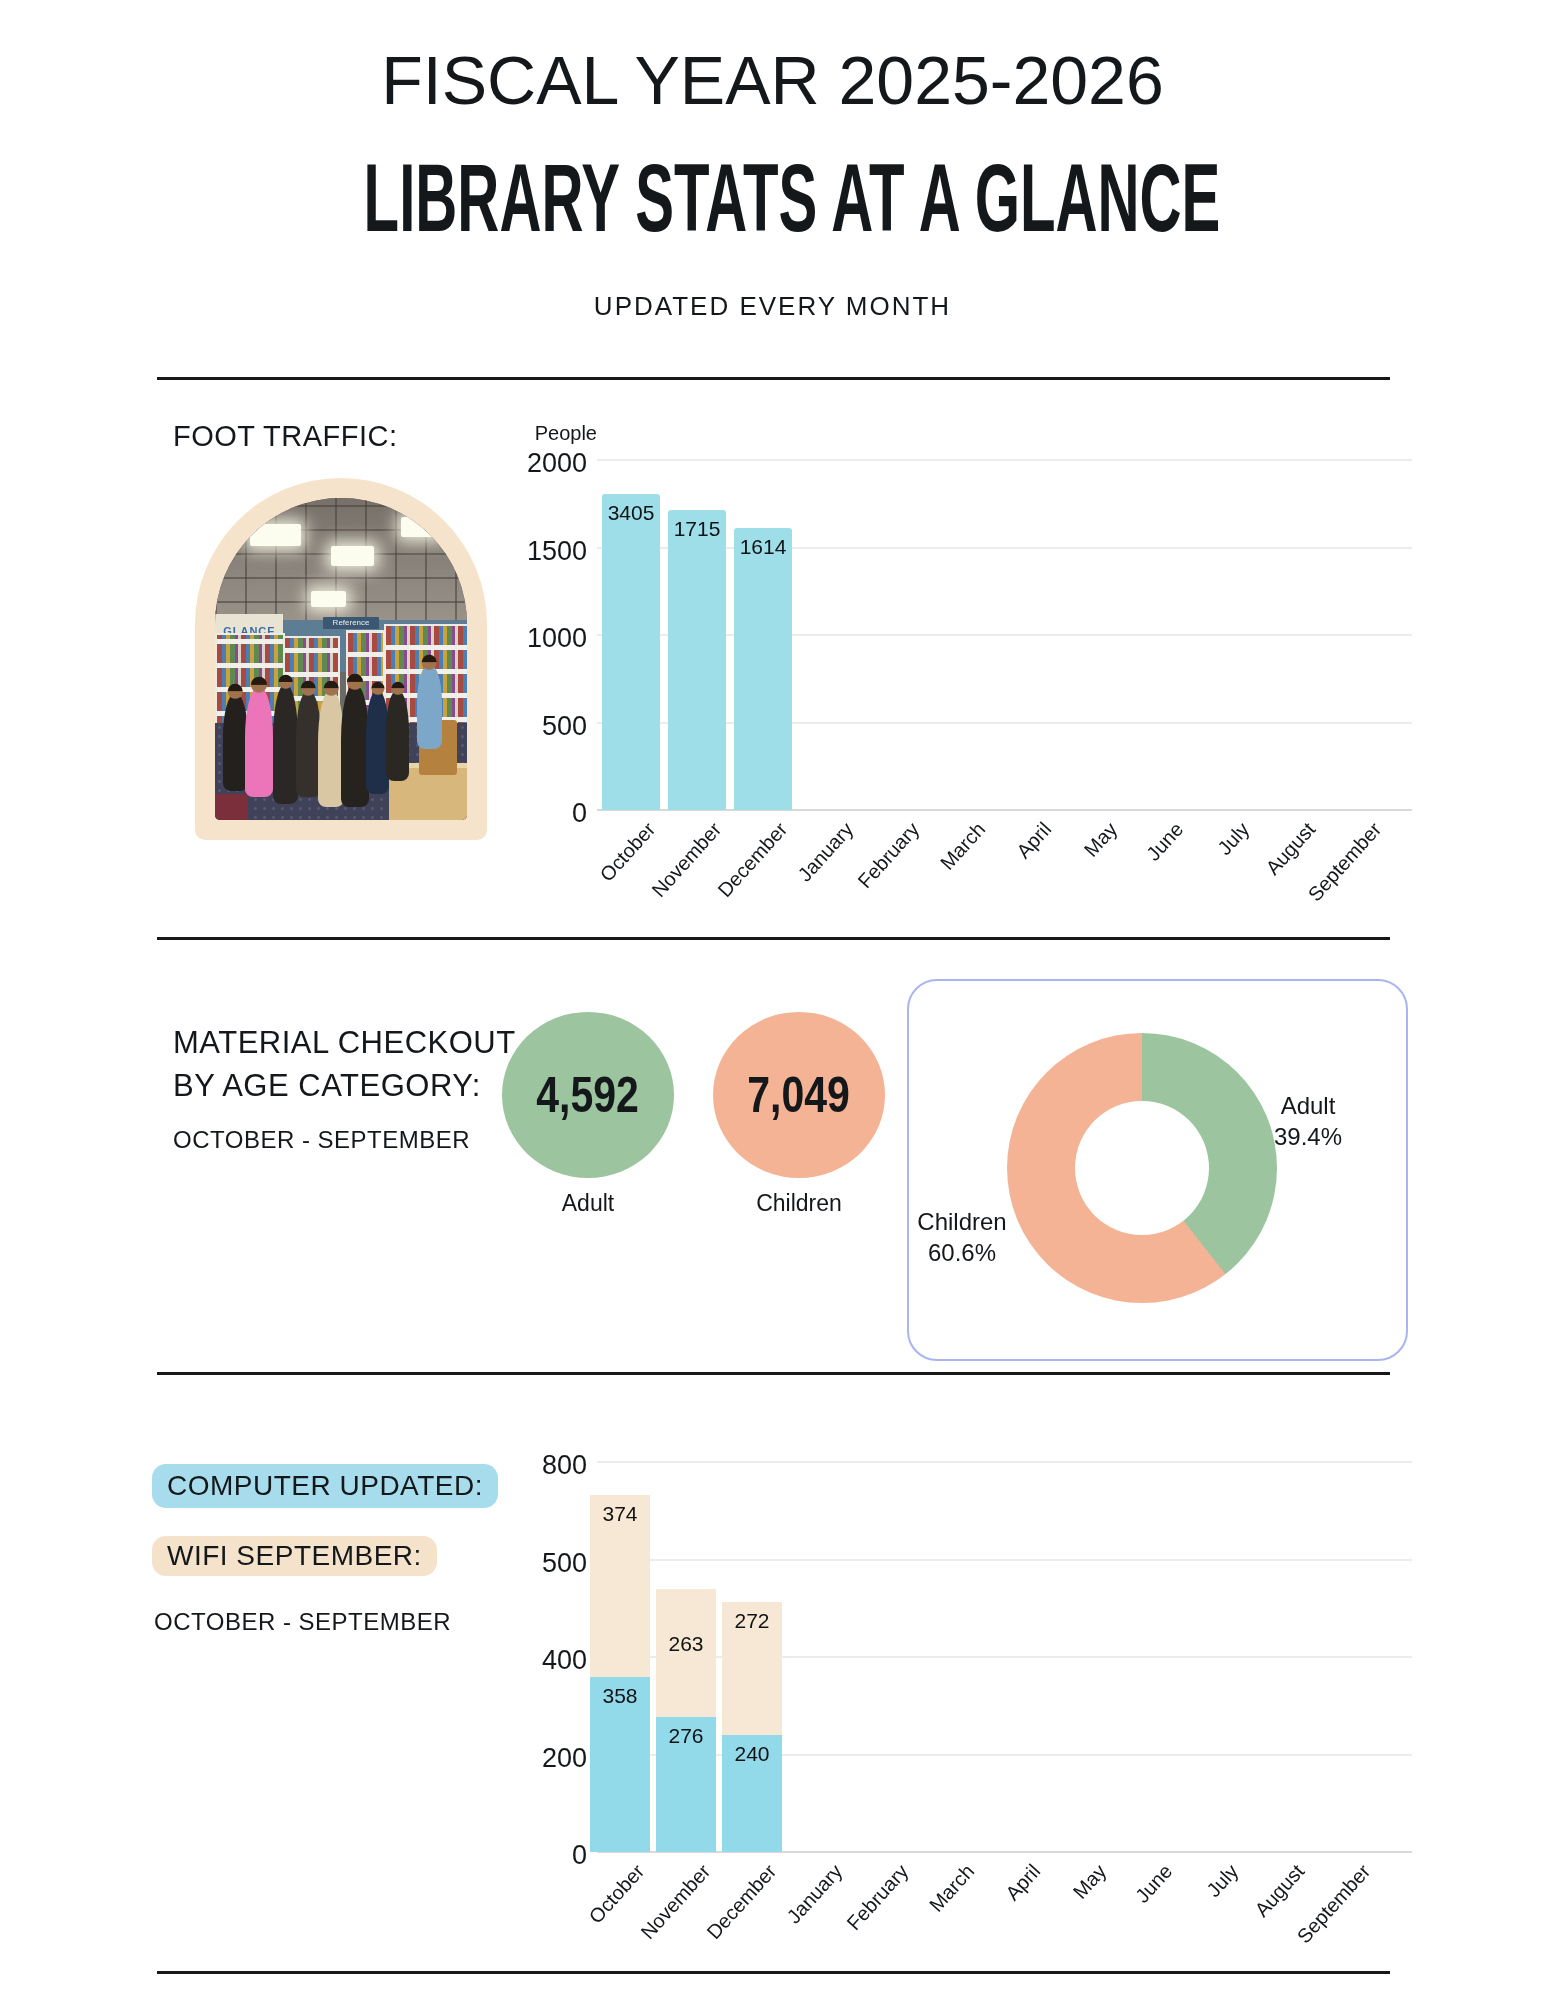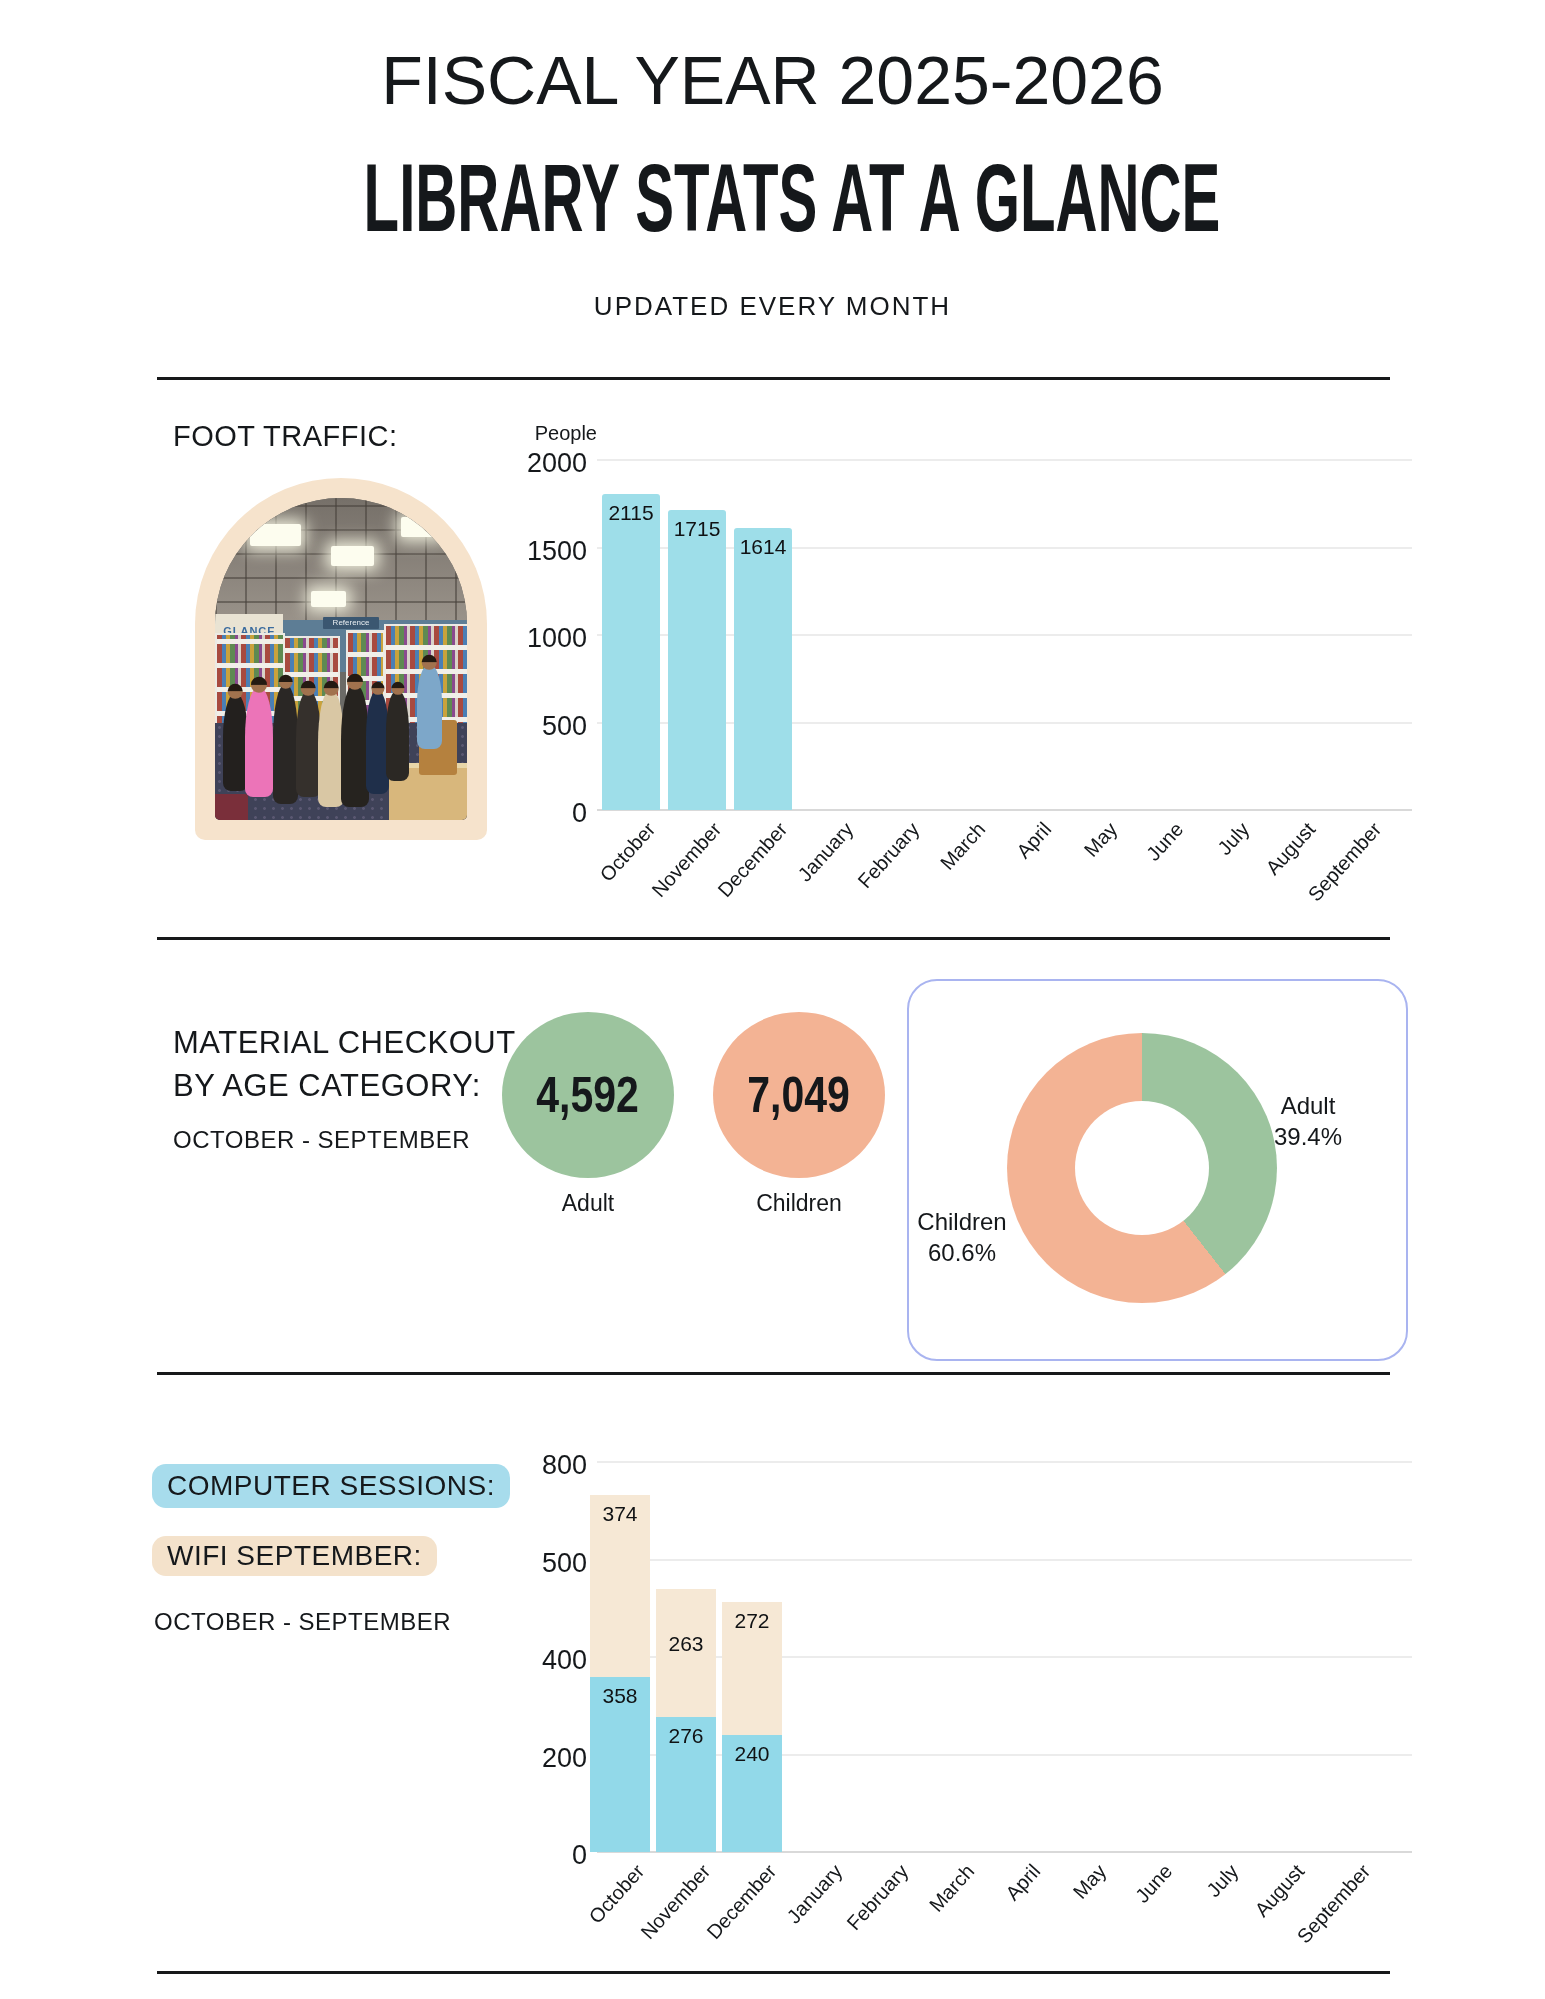--- a/index.html
+++ b/index.html
@@ -151,21 +151,21 @@
       <div class="xlab" style="left: 171px; top: 403px;">January</div>
       <div class="xlab" style="left: 237px; top: 403px;">February</div>
       <div class="xlab" style="left: 303px; top: 403px;">March</div>
       <div class="xlab" style="left: 369px; top: 403px;">April</div>
       <div class="xlab" style="left: 435px; top: 403px;">May</div>
       <div class="xlab" style="left: 501px; top: 403px;">June</div>
       <div class="xlab" style="left: 567px; top: 403px;">July</div>
       <div class="xlab" style="left: 633px; top: 403px;">August</div>
       <div class="xlab" style="left: 699px; top: 403px;">September</div>
       <div class="bar" style="left: 62px; width: 58px; top: 79.125px; height: 315.875px; background: rgb(158, 222, 233); border-radius: 3px 3px 0px 0px;"></div>
-      <div class="barlabel" style="left: 51px; width: 80px; top: 86.125px;">2115</div>
+      <div class="barlabel" style="left: 51px; width: 80px; top: 86.125px;">3405</div>
       <div class="bar" style="left: 128px; width: 58px; top: 94.875px; height: 300.125px; background: rgb(158, 222, 233); border-radius: 3px 3px 0px 0px;"></div>
       <div class="barlabel" style="left: 117px; width: 80px; top: 101.875px;">1715</div>
       <div class="bar" style="left: 194px; width: 58px; top: 112.55px; height: 282.45px; background: rgb(158, 222, 233); border-radius: 3px 3px 0px 0px;"></div>
       <div class="barlabel" style="left: 183px; width: 80px; top: 119.55px;">1614</div>
     </div>
 
   <div class="divider" style="top:937px"></div>
 
   <div class="abs medlabel" style="left:173px;top:1022px">
     <div>MATERIAL CHECKOUT</div>
@@ -191,21 +191,21 @@
     <div>Adult</div>
     <div>39.4%</div>
   </div>
   <div class="donutlab" style="left:902px;top:1206px;width:120px">
     <div>Children</div>
     <div>60.6%</div>
   </div>
 
   <div class="divider" style="top:1372px"></div>
 
-  <div class="pill" style="left:152px;top:1464px;background:#a7dcec">COMPUTER SESSIONS:</div>
+  <div class="pill" style="left:152px;top:1464px;background:#a7dcec">COMPUTER UPDATED:</div>
   <div class="pill" style="left:152px;top:1536px;height:40px;line-height:40px;background:#f4e2cb">WIFI SEPTEMBER:</div>
   <div class="abs period" style="left:154px;top:1608px">OCTOBER - SEPTEMBER</div>
 
   <div class="chart" id="chart-sessions" style="left:540px;top:1440px;width:890px;height:520px">
       <div class="gridline base" style="left: 57px; width: 815px; top: 411px;"></div>
       <div class="ytick" style="left: -23px; top: 400px;">0</div>
       <div class="gridline" style="left: 57px; width: 815px; top: 313.5px;"></div>
       <div class="ytick" style="left: -23px; top: 302.5px;">200</div>
       <div class="gridline" style="left: 57px; width: 815px; top: 216px;"></div>
       <div class="ytick" style="left: -23px; top: 205px;">400</div>

